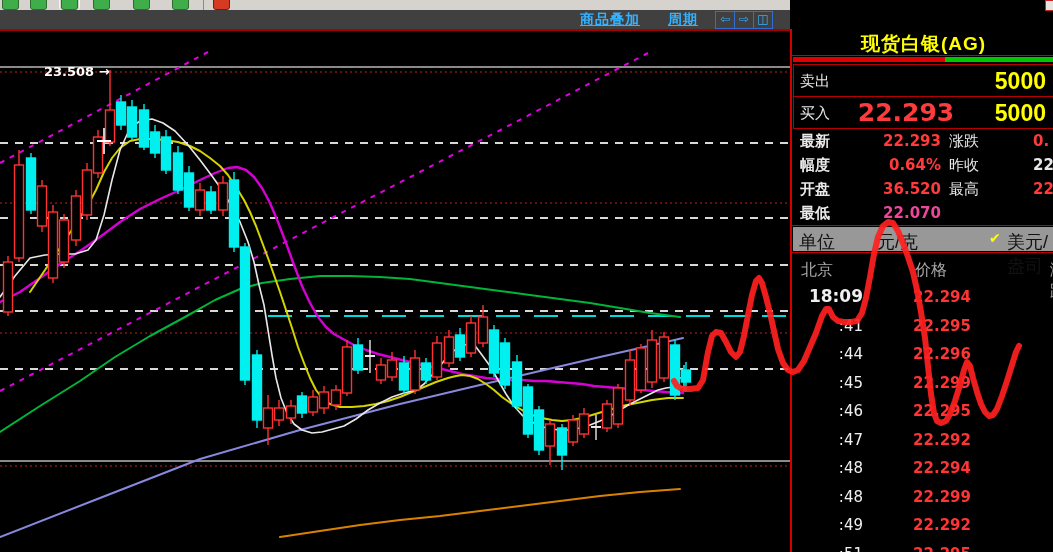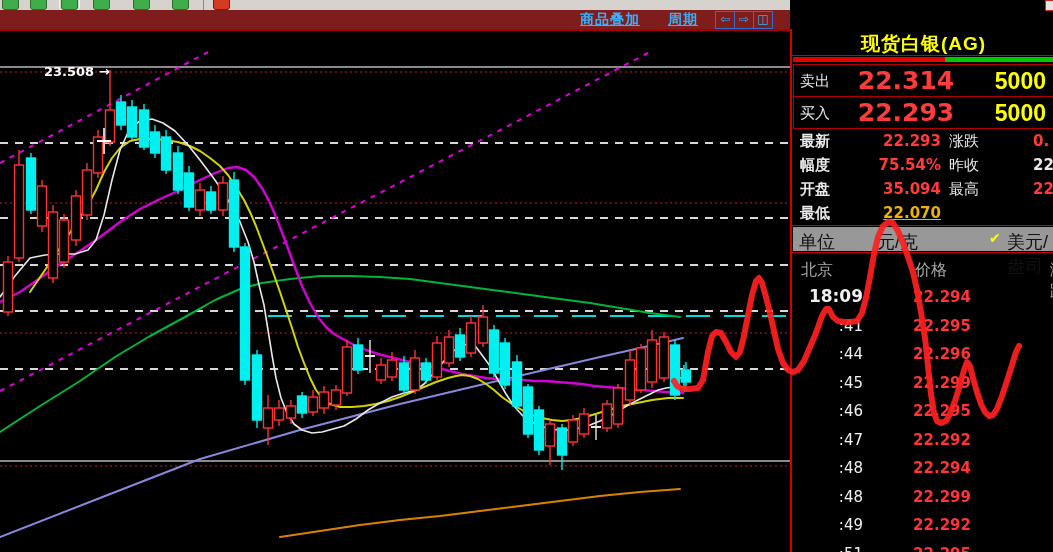--- a/index.html
+++ b/index.html
@@ -8,21 +8,21 @@
   .abs{position:absolute;}
   
   #toolbar{left:0;top:0;width:790px;height:10px;background:#d6d3ce;overflow:hidden;}
   .tb-btn{position:absolute;top:-8px;width:15px;height:16px;border-radius:3px;border:1px solid #2f6b2f;}
   .tb-btn.green{background:#3fae4a;}
   .tb-btn.red{background:#d43b22;border-color:#7a1a0c;}
   .tb-btn.pressed{outline:1px solid #f5f5f5;outline-offset:1px;}
   .tb-sep{position:absolute;top:0;width:1px;height:10px;background:#8a8a8a;}
   #mini-btn{left:1045px;top:0;width:8px;height:9px;background:#e8e4df;border:1px solid #c22;}
   
-  #chart-topbar{left:0;top:10px;width:790px;height:19px;background:#7f1d1d;}
+  #chart-topbar{left:0;top:10px;width:790px;height:19px;background:#404040;}
   .top-link{position:absolute;top:1px;color:#35b2ff;font-weight:bold;font-size:14px;
             text-decoration:underline;letter-spacing:1px;cursor:pointer;}
   .icon-btn{position:absolute;top:1px;width:18px;height:16px;border:1px solid #2f6fd2;
             color:#35b2ff;font-size:12px;line-height:15px;text-align:center;cursor:pointer;
             font-family:"DejaVu Sans",sans-serif;}
   #red-sep{left:0;top:29px;width:1053px;height:2px;background:#a80000;}
   
   #chart{left:0;top:31px;}
   
   #panel{left:790px;top:29px;width:263px;height:523px;background:#000;border-left:2px solid #d40000;}
@@ -234,51 +234,50 @@
   </svg>
 
 <div id="panel" class="abs">
   <div id="p-title" class="abs">现货白银(AG)</div>
   <div class="rline" style="top:26px"></div>
   <div id="ratio-red" class="abs" style="width: 152px;"></div>
   <div id="ratio-green" class="abs" style="left: 153px; width: 109px;"></div>
 
   <div class="quote-row" style="top:35px">
     <span class="q-label">卖出</span>
-    <span class="q-price">22.314</span>
     <span class="q-qty">5000</span>
   </div>
   <div class="quote-row" style="top:67px">
     <span class="q-label">买入</span>
     <span class="q-price">22.293</span>
     <span class="q-qty">5000</span>
   </div>
 
   <div id="info-box" class="abs">
       <div class="i-row" style="top: 0px;">
         <span class="i-lab">最新</span>
         <span class="i-val" style="color: rgb(255, 59, 59);">22.293</span>
         <span class="i-lab2">涨跌</span>
         <span class="i-val2" style="color: rgb(255, 59, 59);">0.</span>
       </div>
       <div class="i-row" style="top: 24px;">
         <span class="i-lab">幅度</span>
-        <span class="i-val" style="color: rgb(255, 59, 59);">75.54%</span>
+        <span class="i-val" style="color: rgb(255, 59, 59);">0.64%</span>
         <span class="i-lab2">昨收</span>
         <span class="i-val2" style="color: rgb(232, 232, 232);">22.</span>
       </div>
       <div class="i-row" style="top: 48px;">
         <span class="i-lab">开盘</span>
-        <span class="i-val" style="color: rgb(255, 59, 59);">35.094</span>
+        <span class="i-val" style="color: rgb(255, 59, 59);">36.520</span>
         <span class="i-lab2">最高</span>
         <span class="i-val2" style="color: rgb(255, 59, 59);">22.</span>
       </div>
       <div class="i-row" style="top: 72px;">
         <span class="i-lab">最低</span>
-        <span class="i-val" style="color: #eab308; text-decoration: underline;">22.070</span>
+        <span class="i-val" style="color: #ec4899;">22.070</span>
         <span class="i-lab2"></span>
         <span class="i-val2" style="color: rgb(232, 232, 232);"></span>
       </div>
     </div>
   <div class="rline" style="top:196px"></div>
 
   <div id="unit-bar" class="abs">
     <span class="u-txt" style="left:6px">单位</span>
     <span class="u-txt" style="left:84px">元/克</span>
     <span id="unit-check">✔</span>

